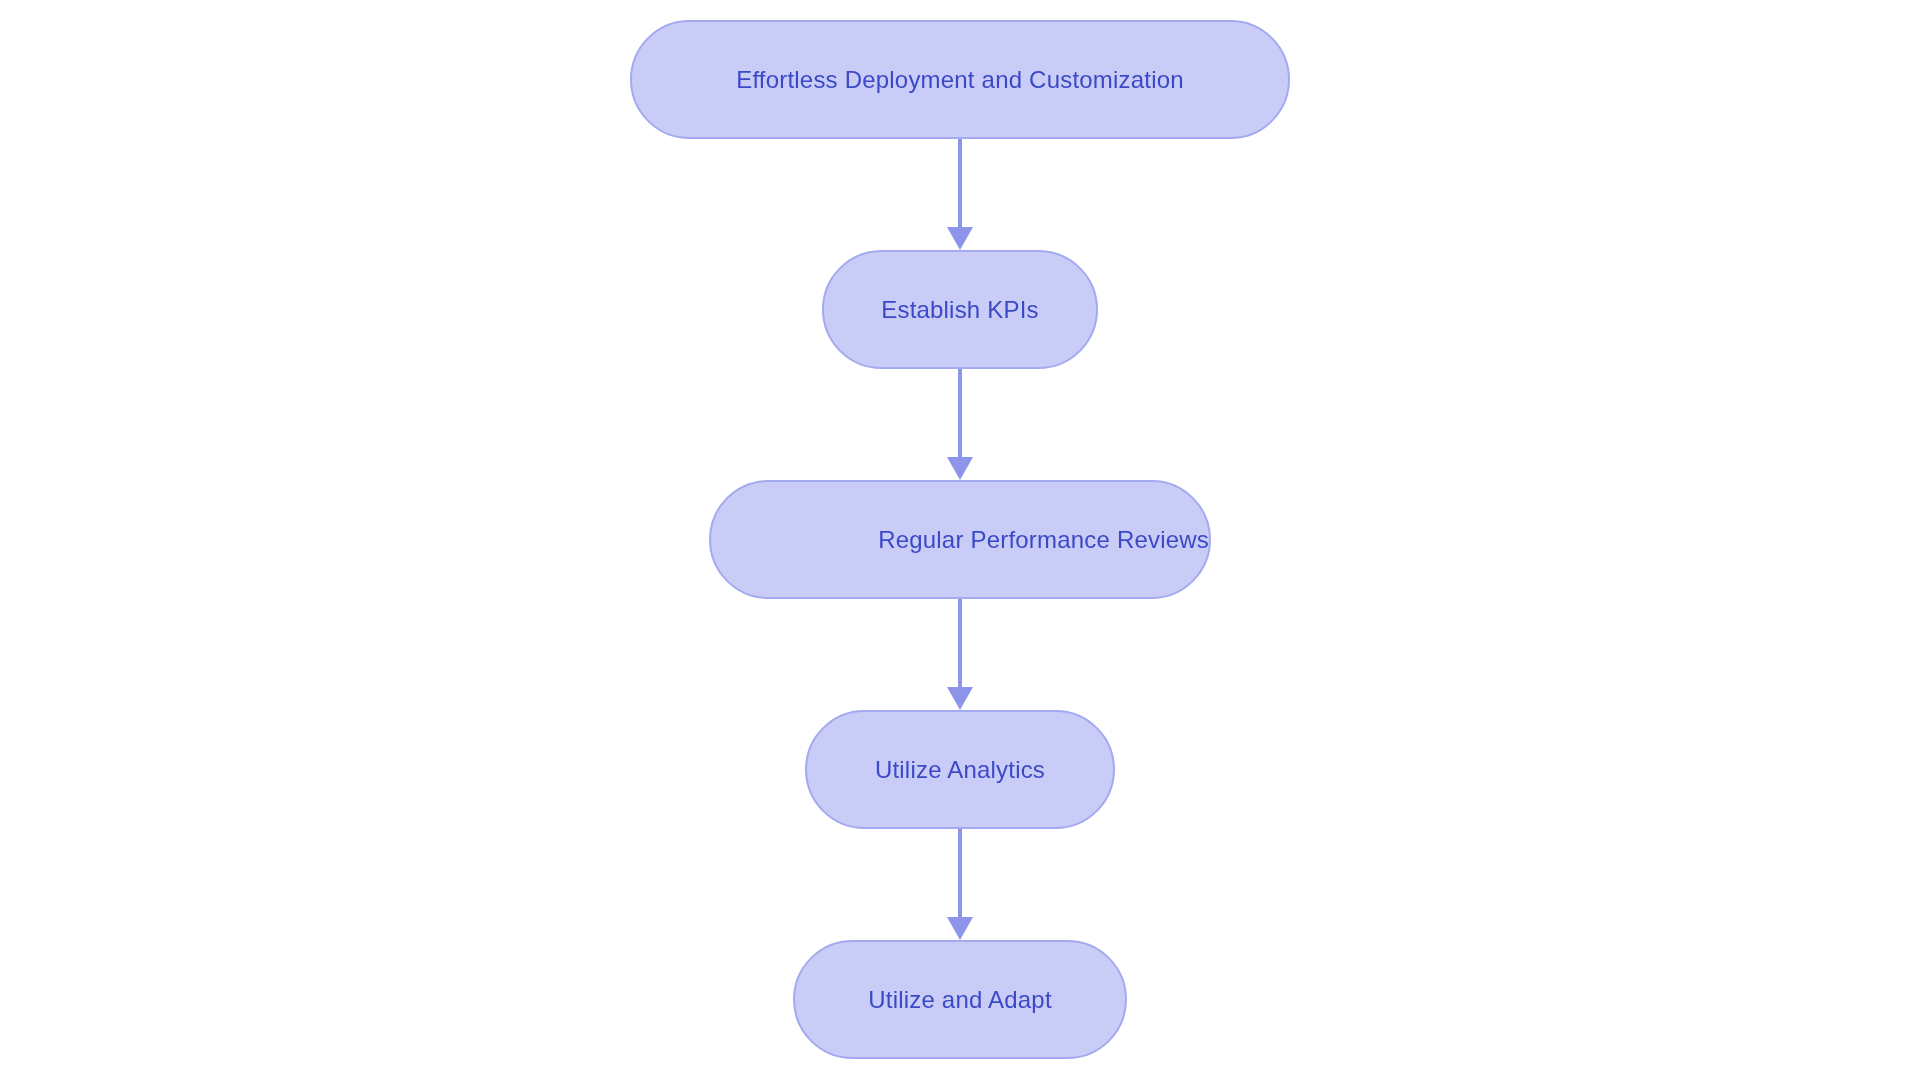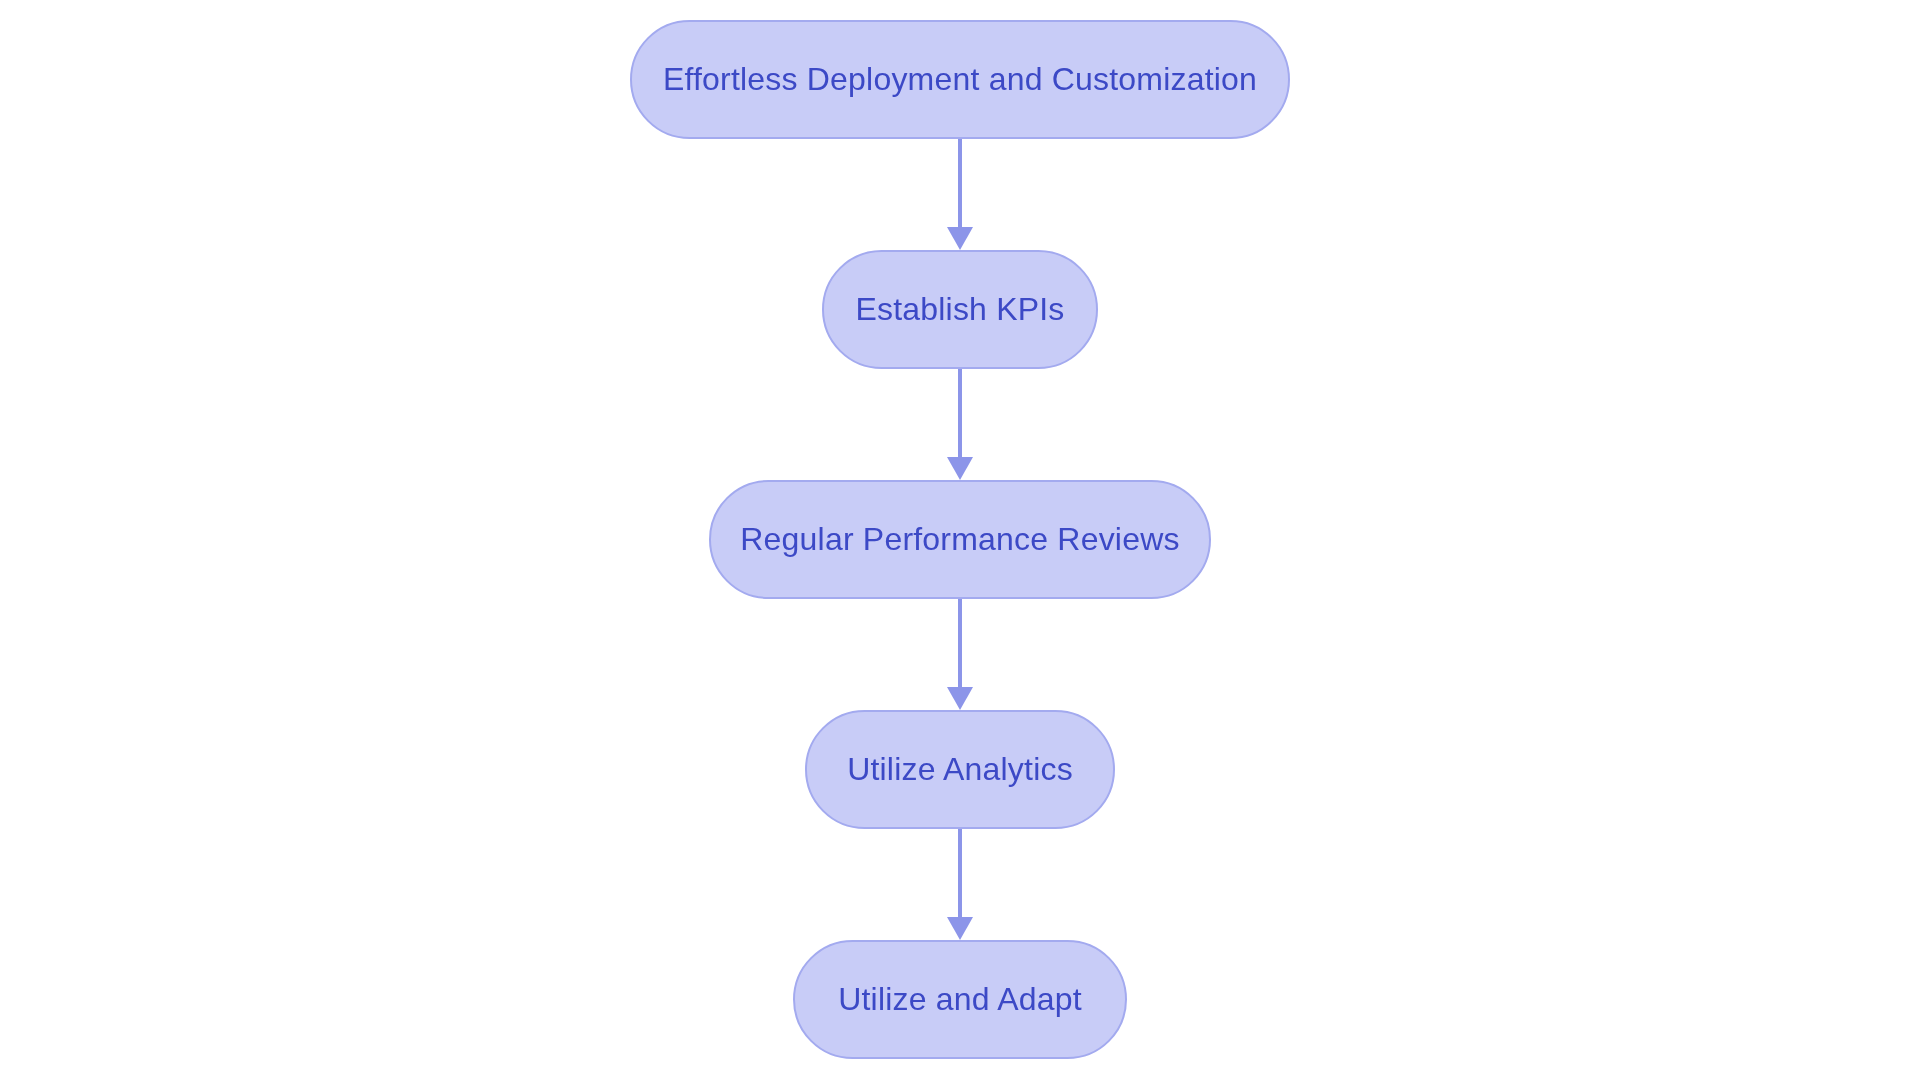--- a/index.html
+++ b/index.html
@@ -26,31 +26,31 @@
     display:flex;
     flex-direction:column;
     align-items:center;
   }
   .node{
     height:119px;
     border-radius:60px;
     background:var(--node-fill);
     border:2px solid var(--node-border);
     color:var(--node-text);
-    font-size:32px;
+    font-size:24px;
     letter-spacing:0.2px;
     display:flex;
     align-items:center;
     justify-content:center;
     text-align:center;
     white-space:nowrap;
   }
   .node-1{width:660px;}
   .node-2{width:276px;}
-  .node-3{width:502px;}
+  .node-3{width:502px;justify-content:flex-end;}
   .node-4{width:310px;}
   .node-5{width:334px;}
   .edge{
     height:111px;
     width:28px;
     display:flex;
     flex-direction:column;
     align-items:center;
   }
   .edge .shaft{

